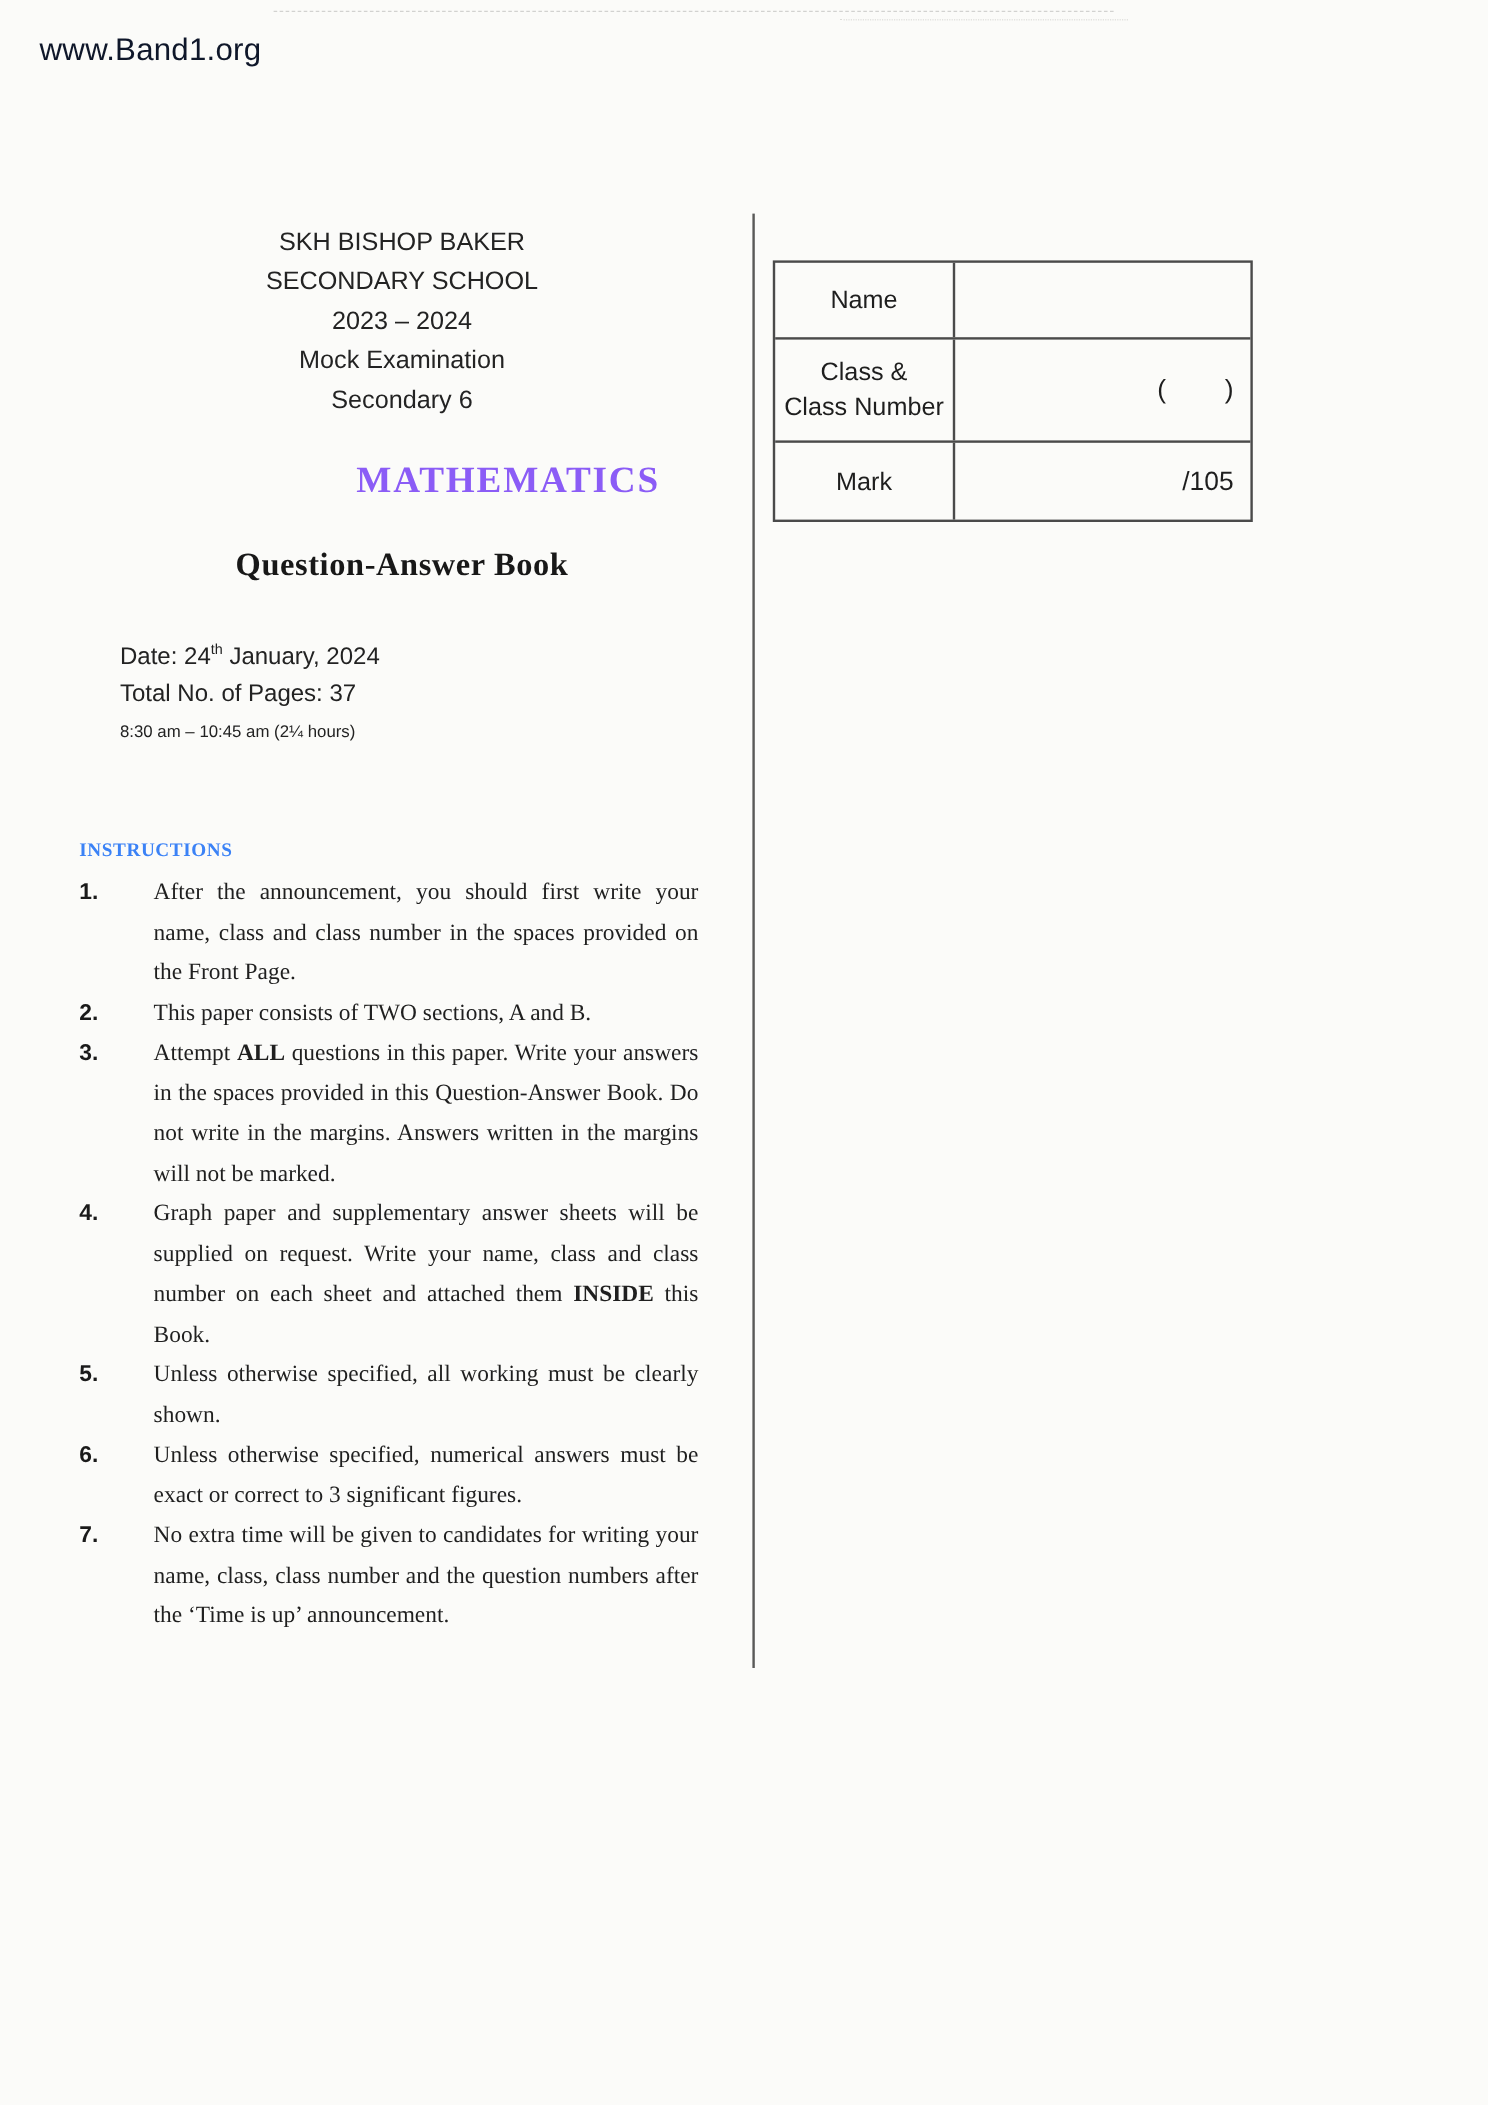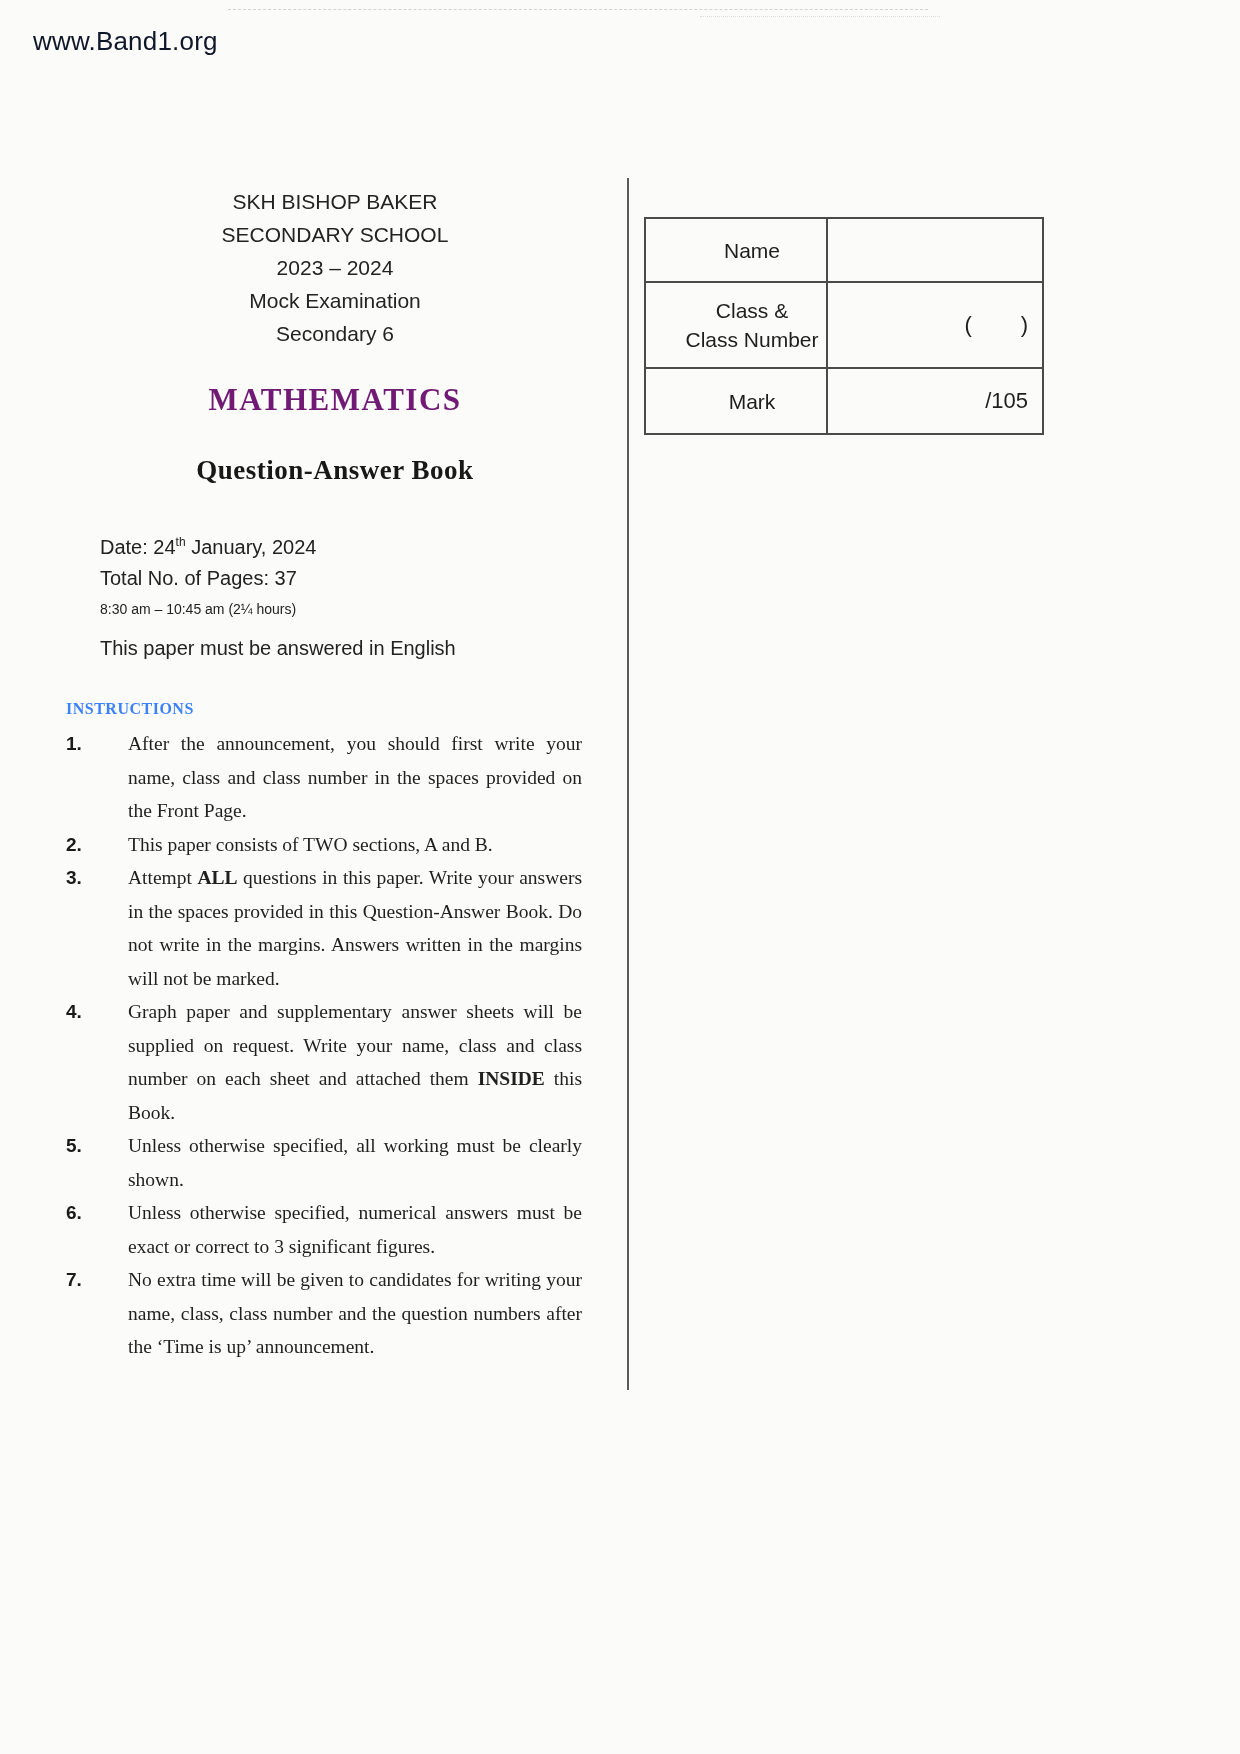--- a/index.html
+++ b/index.html
@@ -22,23 +22,23 @@
   .watermark {
     position:absolute; left:33px; top:26px;
     font-size:26px; color:#0f172a; letter-spacing:.2px;
   }
   .school-block {
     position:absolute; left:140px; top:185px; width:390px;
     text-align:center; font-size:21px; line-height:33px; color:#232323;
   }
   .subject-title {
     position:absolute; left:120px; top:382px; width:430px;
-    text-align:center;
+    text-align:right;
     font-family:"Liberation Serif", serif; font-weight:bold;
-    font-size:31px; letter-spacing:1.5px; color:#701a75;
+    font-size:31px; letter-spacing:1.5px; color:#8b5cf6;
   }
   .book-title {
     position:absolute; left:110px; top:455px; width:450px;
     text-align:center;
     font-family:"Liberation Serif", serif; font-weight:bold;
     font-size:27px; letter-spacing:.5px; color:#181818;
   }
   .details-block {
     position:absolute; left:100px; top:532px; width:470px;
     text-align:left; font-size:20px; line-height:31px; color:#222;
@@ -49,21 +49,21 @@
 
   .margin-line {
     position:absolute; left:627px; top:178px; width:2px; height:1212px;
     background:#3c3c3c; opacity:.85;
   }
 
   .info-table {
     position:absolute; left:644px; top:217px; width:400px;
     border:2px solid #4a4a4a; background:transparent;
   }
-  .info-row { display:flex; border-bottom:2px solid #4a4a4a;padding-left:32px; }
+  .info-row { display:flex; border-bottom:2px solid #4a4a4a; }
   .info-row:last-child { border-bottom:none; }
   .info-label {
     width:150px; flex-shrink:0; border-right:2px solid #4a4a4a;
     display:flex; flex-direction:column; justify-content:center; align-items:center;
     font-size:21px; line-height:29px; color:#1e1e1e; text-align:center;
   }
   .info-value {
     flex:1; display:flex; align-items:center; justify-content:flex-end;
     padding-right:14px; font-size:22px; color:#1e1e1e; white-space:pre;
   }
@@ -109,21 +109,20 @@
 </div>
 
 <div class="subject-title">MATHEMATICS</div>
 
 <div class="book-title">Question-Answer Book</div>
 
 <div class="details-block">
   <div><span>Date: 24</span><sup>th</sup><span> January, 2024</span></div>
   <div>Total No. of Pages: 37</div>
   <div class="time-line">8:30 am – 10:45 am  (2¼ hours)</div>
-  <div class="lang-line">This paper must be answered in English</div>
 </div>
 
 <div class="margin-line"></div>
 
 <div class="info-table">
   <div class="info-row row-name">
     <div class="info-label">Name</div>
     <div class="info-value"></div>
   </div>
   <div class="info-row row-class">

